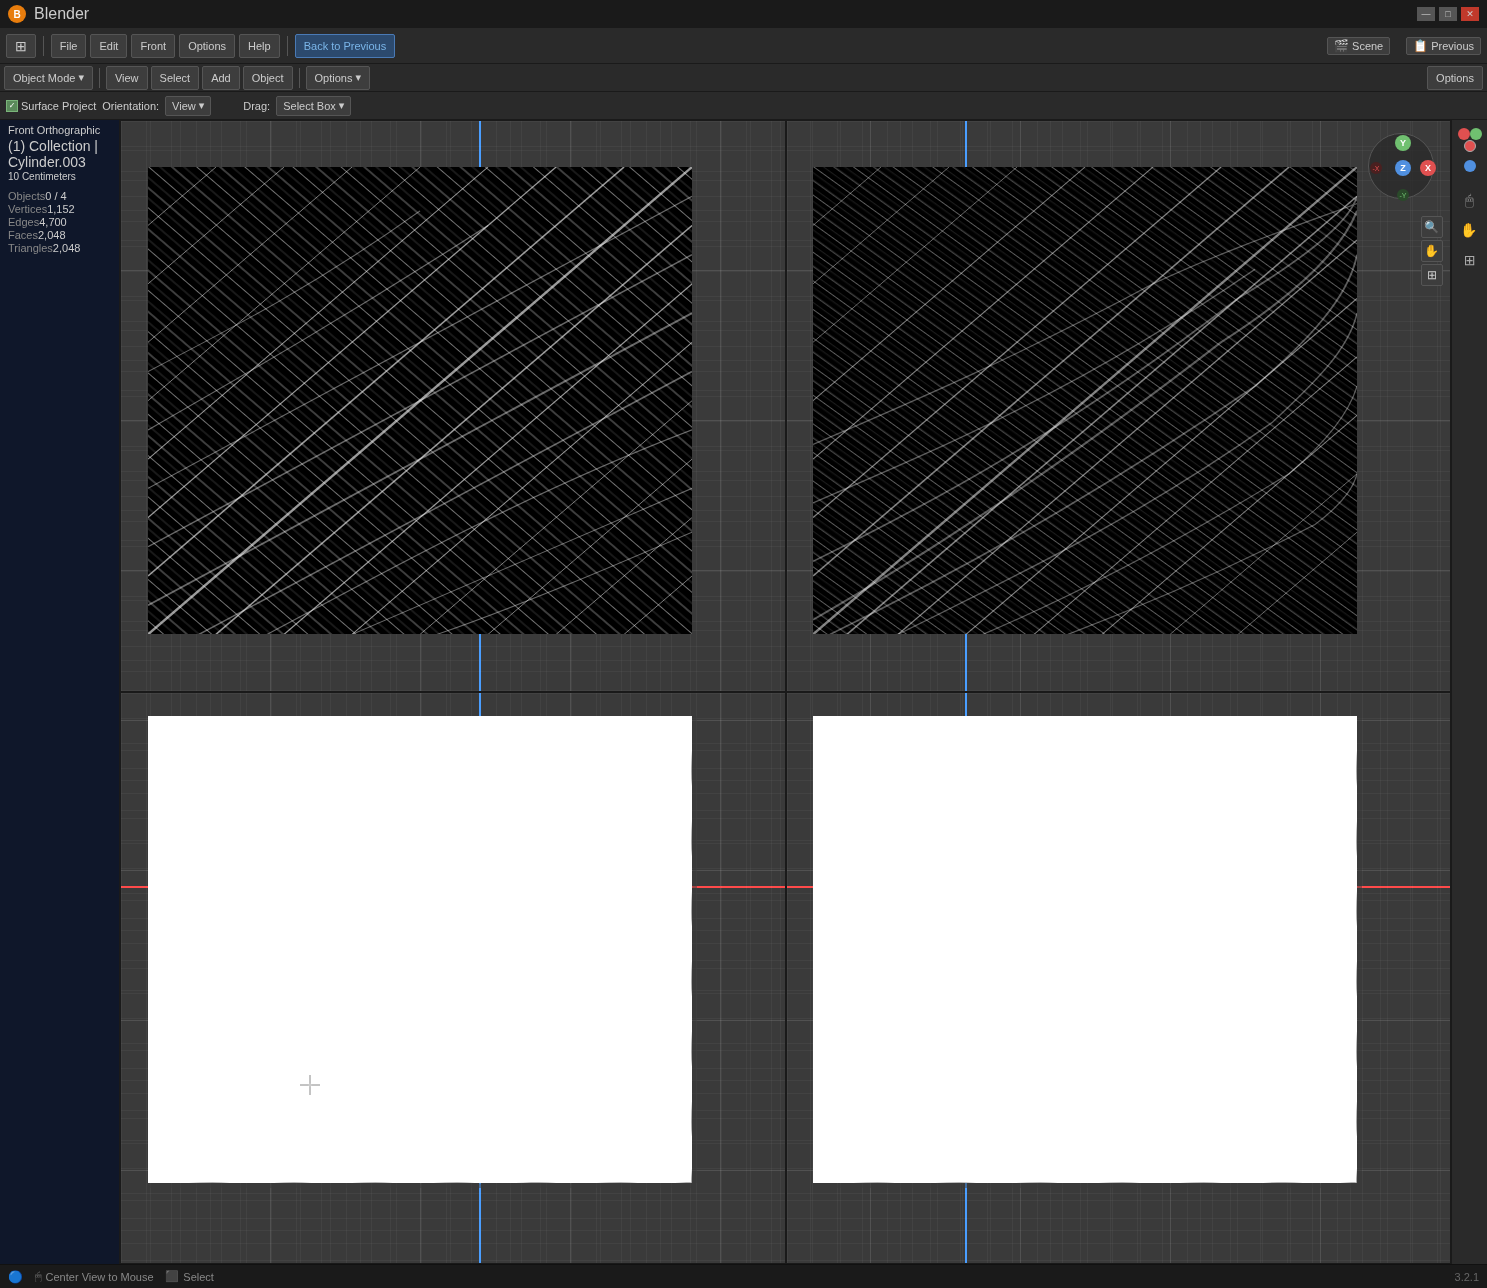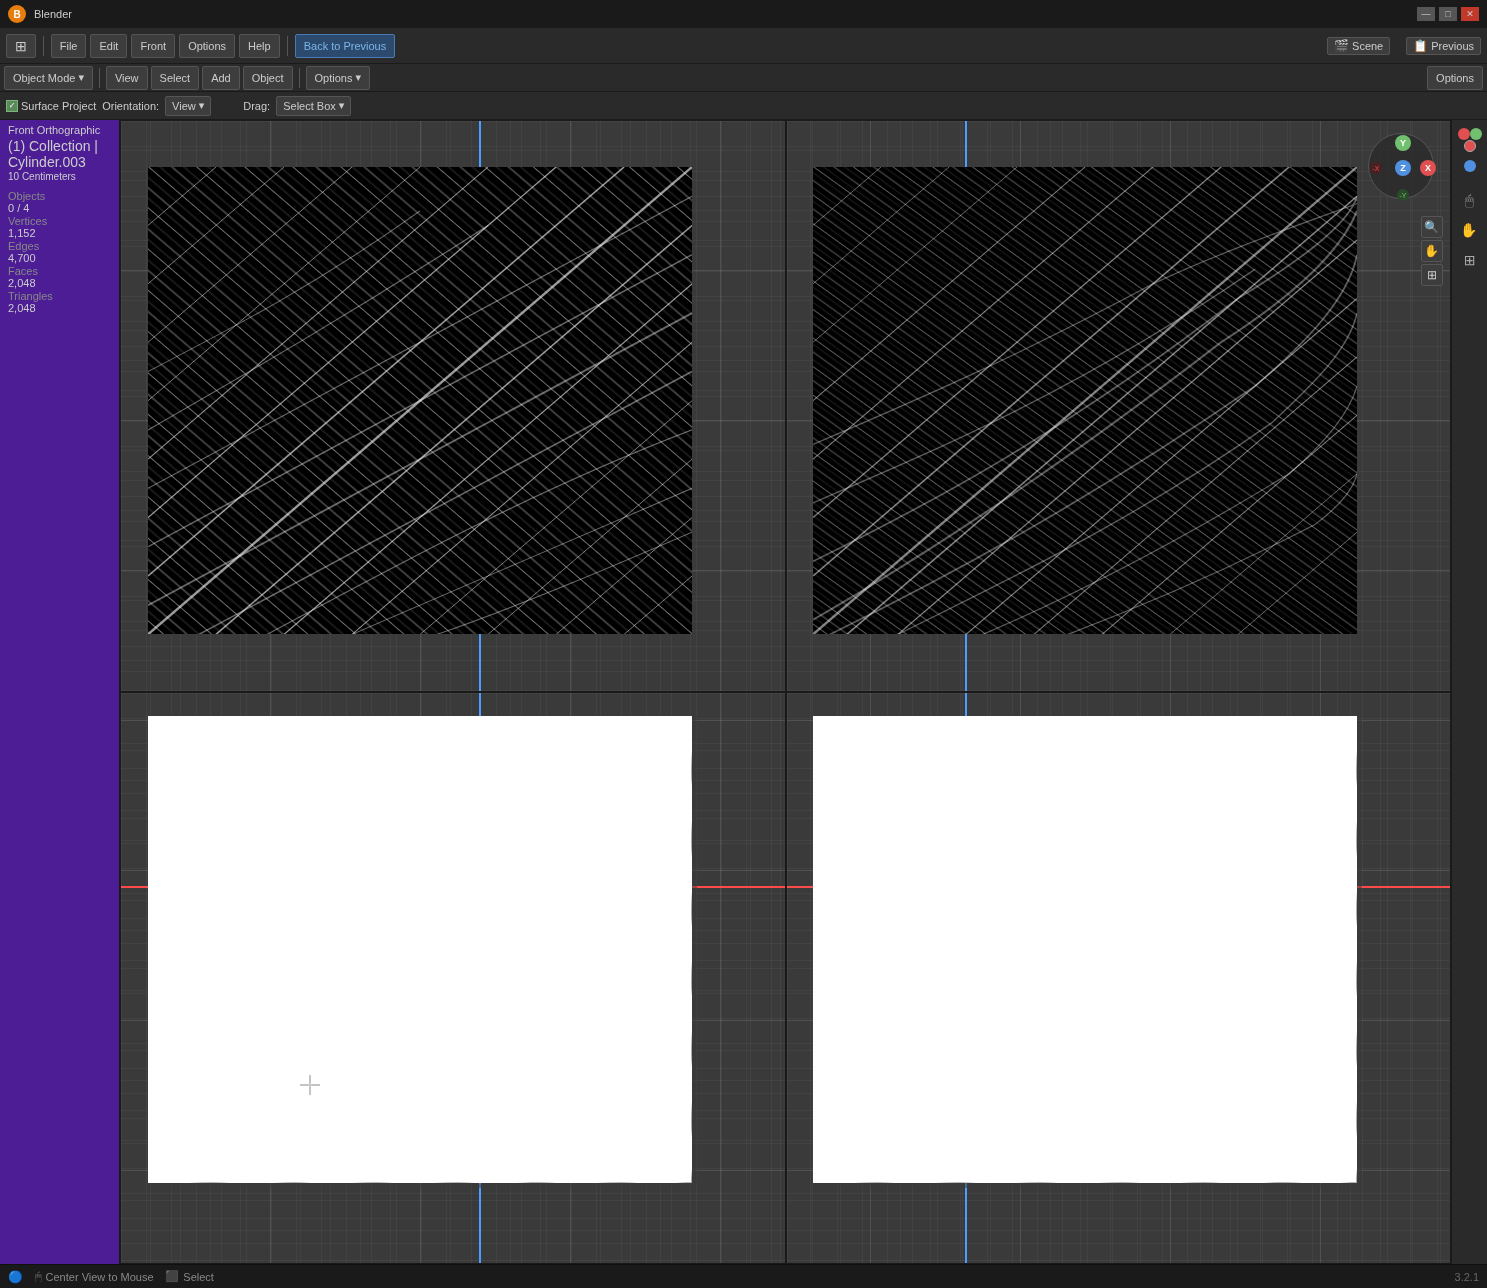--- a/index.html
+++ b/index.html
@@ -24,21 +24,21 @@
     }
     #titlebar .app-icon {
       width: 18px; height: 18px;
       background: #e87d0d;
       border-radius: 50%;
       display: flex; align-items: center; justify-content: center;
       font-size: 10px; color: white; font-weight: bold;
     }
     #titlebar .title-text {
       color: #ccc;
-      font-size: 11px;
+      font-size: 16px;
     }
     #titlebar .window-controls {
       margin-left: auto;
       display: flex; gap: 4px;
     }
     #titlebar .win-btn {
       width: 18px; height: 14px;
       background: #555;
       border: none;
       cursor: pointer;
@@ -90,21 +90,21 @@
 
     
     #viewport-area {
       display: flex;
       height: calc(1288px - 28px - 36px - 28px - 28px - 24px);
     }
 
     
     #stats-panel {
       width: 120px;
-      background: #4c1d95;
+      background: #0f172a;
       border-right: 1px solid #1a1a1a;
       padding: 4px 8px;
       flex-shrink: 0;
     }
     #stats-panel .view-label {
       color: #ccc;
       font-size: 11px;
       margin-bottom: 2px;
     }
     #stats-panel .collection-label {
@@ -116,21 +116,20 @@
       color: #ccc;
       font-size: 10px;
       margin-bottom: 8px;
     }
     .stat-row {
       display: flex;
       justify-content: flex-start;
       font-size: 11px;
       color: #aaa;
       margin-bottom: 1px;
-      flex-direction: column;
     }
     .stat-row .stat-label { color: #888; }
     .stat-row .stat-value { color: #ccc; }
 
     
     #main-viewport {
       flex: 1;
       position: relative;
       background: #3a3a3a;
       overflow: hidden;

